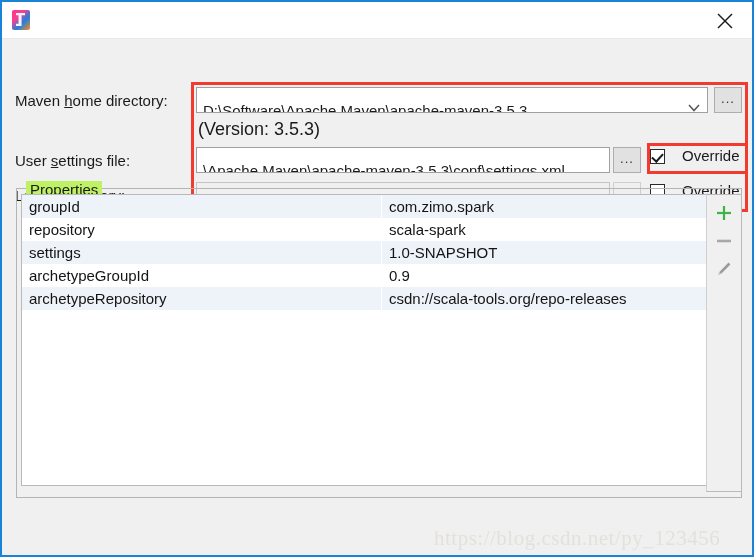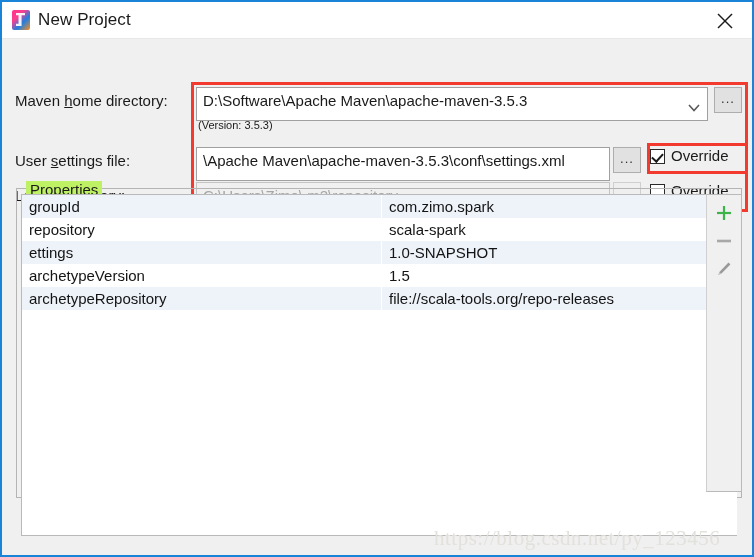--- a/index.html
+++ b/index.html
@@ -49,21 +49,21 @@
   }
   .lbl u{text-decoration:underline;}
   .row-mvn-lbl{left:13px;top:53px;}
   .row-usr-lbl{left:13px;top:113px;}
   .row-loc-lbl{left:13px;top:148px;}
 
   .textfield{
     position:absolute;box-sizing:border-box;
     background:#ffffff;border:1px solid #a0a0a0;
     font-size:15px;color:#1a1a1a;
-    padding:2px 6px;line-height:22px;height:34px;
+    padding:12px 6px;line-height:22px;height:26px;
     white-space:nowrap;overflow:hidden;
   }
   .textfield.disabled{background:#f0f0f0;border-color:#c4c4c4;color:#a6a6a6;}
   .combo{left:194px;top:48px;width:512px;padding-right:26px;}
   .combo .chev{
     position:absolute;right:7px;top:8px;width:12px;height:8px;
   }
   .usr-field{left:194px;top:108px;width:414px;}
   .loc-field{left:194px;top:143px;width:414px;}
 
@@ -72,53 +72,53 @@
     background:#e1e1e1;border:1px solid #adadad;
     color:#303030;font-size:13px;line-height:22px;text-align:center;
     cursor:pointer;letter-spacing:1px;
   }
   .browse.disabled{color:#b5b5b5;border-color:#cfcfcf;background:#efefef;}
   .browse-mvn{left:712px;top:48px;}
   .browse-usr{left:611px;top:108px;}
   .browse-loc{left:611px;top:143px;}
 
   .version-note{
-    position:absolute;left:196px;top:80px;font-size:11px;color:#1a1a1a;
+    position:absolute;left:196px;top:80px;font-size:18px;color:#1a1a1a;
   }
 
   .cb-wrap{position:absolute;cursor:pointer;white-space:nowrap;}
   .cb-usr{left:648px;top:108px;}
   .cb-loc{left:648px;top:143px;}
   .cb-box{
     display:inline-block;vertical-align:-3px;
     width:15px;height:15px;box-sizing:border-box;
     border:1px solid #2a2a2a;background:#fff;position:relative;
   }
   .cb-box.checked:after{
     content:"";position:absolute;left:3px;top:1px;width:5px;height:9px;
     border:solid #1a1a1a;border-width:0 2px 2px 0;transform:rotate(42deg);
   }
-  .cb-label{font-size:15px;color:#1a1a1a;margin-left:6px;}
+  .cb-label{font-size:15px;color:#1a1a1a;margin-left:17px;}
 
   
   .annot{position:absolute;border:3px solid #f23a2f;box-sizing:border-box;pointer-events:none;}
   .annot-main{left:189px;top:43px;width:557px;height:130px;}
   .annot-cb{left:645px;top:104px;width:101px;height:31px;}
 
   
   .group{
     position:absolute;left:14px;top:186px;width:726px;height:310px;
     box-sizing:border-box;border:1px solid #b4b4b4;
   }
   .group-title{
     position:absolute;left:24px;top:179px;background:#bef264;
     padding:0 4px;font-size:15px;color:#1a1a1a;
   }
   .table-wrap{
-    position:absolute;left:19px;top:192px;width:716px;height:342px;
+    position:absolute;left:19px;top:192px;width:716px;height:292px;
     box-sizing:border-box;border:1px solid #b9b9b9;border-right:none;
     background:#ffffff;overflow:hidden;
   }
   .tbl{width:100%;border-collapse:collapse;table-layout:fixed;}
   .tbl td{
     font-size:15px;color:#141414;height:23px;line-height:23px;
     padding:0 0 0 7px;white-space:nowrap;overflow:hidden;
     border:none;
   }
   .tbl td.k{width:352px;}
@@ -149,21 +149,20 @@
     white-space:nowrap;pointer-events:none;
   }
 </style>
 </head>
 <body>
 
 <div class="window">
 
   <div class="titlebar">
     <div class="app-icon"></div>
-    <div class="title-text">New Project</div>
     <div class="close-btn">
       <svg width="18" height="18" viewBox="0 0 18 18">
         <line x1="2" y1="2" x2="16" y2="16" stroke="#1a1a1a" stroke-width="1.4"></line>
         <line x1="16" y1="2" x2="2" y2="16" stroke="#1a1a1a" stroke-width="1.4"></line>
       </svg>
     </div>
   </div>
 
   <div class="form">
 
@@ -209,30 +208,30 @@
         <tbody>
           <tr class="alt">
             <td class="k">groupId</td>
             <td class="v">com.zimo.spark</td>
           </tr>
           <tr>
             <td class="k">repository</td>
             <td class="v">scala-spark</td>
           </tr>
           <tr class="alt">
-            <td class="k">ettings</td>
+            <td class="k">settings</td>
             <td class="v">1.0-SNAPSHOT</td>
           </tr>
           <tr>
-            <td class="k">archetypeVersion</td>
-            <td class="v">1.5</td>
+            <td class="k">archetypeGroupId</td>
+            <td class="v">0.9</td>
           </tr>
           <tr class="alt">
             <td class="k">archetypeRepository</td>
-            <td class="v">file://scala-tools.org/repo-releases</td>
+            <td class="v">csdn://scala-tools.org/repo-releases</td>
           </tr>
         </tbody>
       </table>
   </div>
 
   <div class="side-toolbar">
     <div class="tb-btn tb-add">
       <svg width="18" height="18" viewBox="0 0 18 18">
         <line x1="9" y1="2" x2="9" y2="16" stroke="#3cb44a" stroke-width="2.2"></line>
         <line x1="2" y1="9" x2="16" y2="9" stroke="#3cb44a" stroke-width="2.2"></line>

